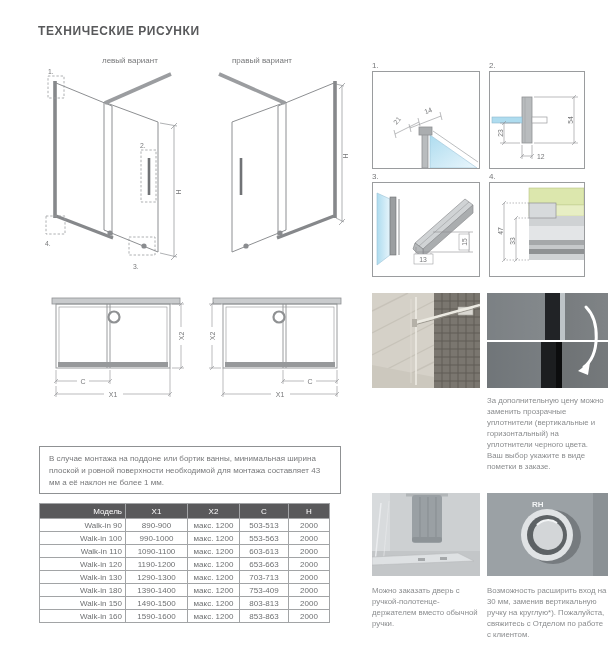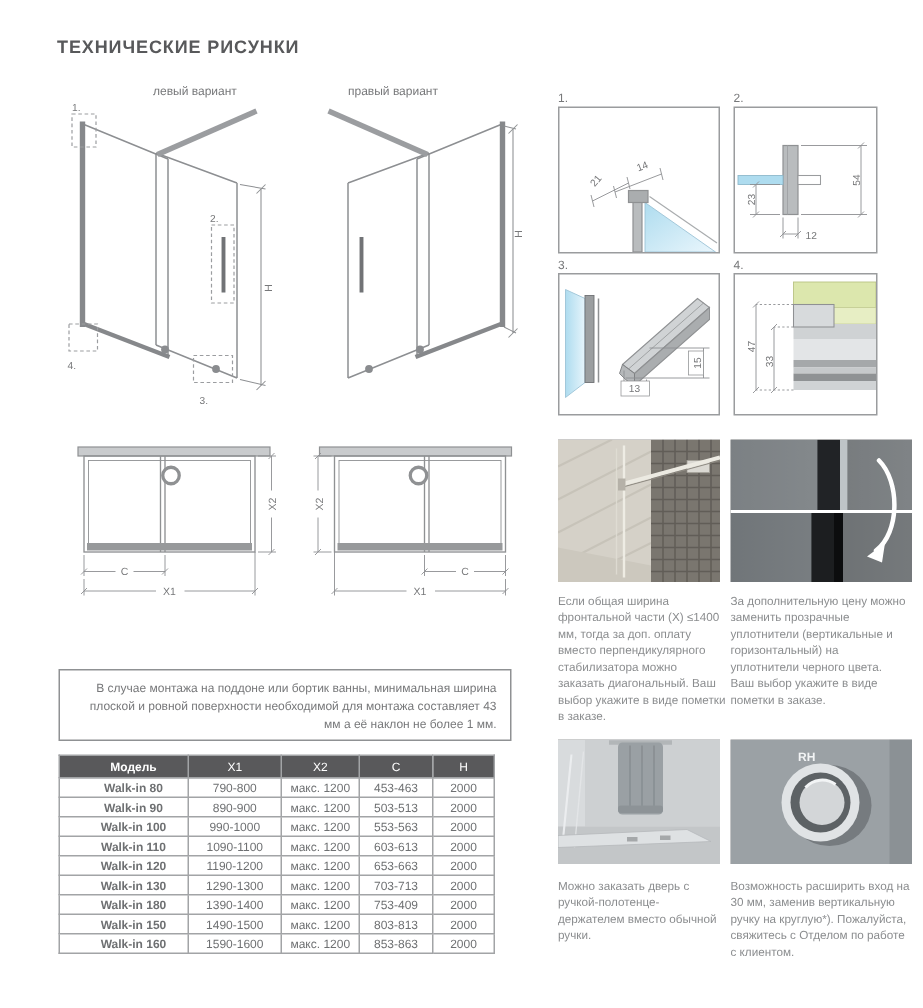--- a/index.html
+++ b/index.html
@@ -5,27 +5,27 @@
   * { margin:0; padding:0; box-sizing:border-box; }
   html,body { background:#ffffff; }
   body { width:615px; height:672px; font-family:"Liberation Sans", sans-serif; position:relative; }
   .page { position:absolute; left:0; top:4px; width:615px; height:672px; background:#fff; overflow:hidden; }
   .abs { position:absolute; }
   .title { left:38px; top:20px; font-size:12px; font-weight:bold; color:#58595b; letter-spacing:.6px; }
   .variant-label { font-size:8px; color:#77787a; white-space:nowrap; }
   .num-label { font-size:8px; color:#77787a; }
   .detail-box { border:1px solid #9a9c9e; background:#fff; overflow:hidden; }
   .photo { overflow:hidden; background:#9a9a9a; }
-  .note-box { border:1px solid #8f9193; color:#77787a; font-size:8px; line-height:1.5; padding:6px 9px;text-align:right; }
+  .note-box { border:1px solid #8f9193; color:#77787a; font-size:8px; line-height:1.5; padding:6px 9px; }
   .caption { font-size:7.8px; color:#8b8d8f; line-height:1.42; }
   table.sizes { border-collapse:collapse; width:290px; font-size:8px; color:#6e7072; table-layout:fixed; }
   table.sizes th, table.sizes td { border:1px solid #a2a4a6; }
   table.sizes th { background:#59595b; color:#fff; font-weight:normal; text-align:center; padding:2.5px 3px; }
   table.sizes td { text-align:center; padding:1.5px 3px; background:#fff; }
-  table.sizes th.model, table.sizes td.model { text-align:center; padding-left:16px;font-weight:bold; }
+  table.sizes th.model, table.sizes td.model { text-align:right; padding-left:16px; }
   svg { display:block; }
   svg text { fill:#77787a; font-family:"Liberation Sans", sans-serif; }
   .dim  { font-size:6.8px; }
   .axl  { font-size:7px; }
   .rh-label { font-size:8px; font-weight:bold; color:#f2f4f5;margin-left:35px; }
 </style>
 </head>
 <body>
 
 <div class="page">
@@ -179,27 +179,20 @@
     <thead>
       <tr>
         <th class="model">Модель</th>
         <th>X1</th>
         <th>X2</th>
         <th>C</th>
         <th>H</th>
       </tr>
     </thead>
     <tbody>
-      <tr>
-          <td class="model">Walk-in 80</td>
-          <td>790-800</td>
-          <td>макс. 1200</td>
-          <td>453-463</td>
-          <td>2000</td>
-        </tr>
       <tr>
           <td class="model">Walk-in 90</td>
           <td>890-900</td>
           <td>макс. 1200</td>
           <td>503-513</td>
           <td>2000</td>
         </tr>
       <tr>
           <td class="model">Walk-in 100</td>
           <td>990-1000</td>
@@ -412,21 +405,20 @@
       <rect x="0" y="49" width="121" height="46" fill="url(#ph2b)"></rect>
       <rect x="0" y="49" width="54" height="46" fill="#959ba0" opacity="0.5"></rect>
       <rect x="54" y="49" width="15" height="46" fill="#1c1e20"></rect>
       <rect x="69" y="49" width="6" height="46" fill="#0c0d0e"></rect>
       <rect x="75" y="49" width="46" height="46" fill="#7b7f82" opacity="0.5"></rect>
       <path d="M 99 14 C 113 28 113 62 97 74" stroke="#ffffff" stroke-width="3" fill="none" stroke-linecap="round"></path>
       <polygon points="91,78 103,69 101,82" fill="#ffffff"></polygon>
     </svg>
   </div>
 
-  <div class="abs caption" style="left:372px; top:391px; width:112px;">Если общая ширина фронтальной части (X) ≤1400 мм, тогда за доп. оплату вместо перпендикулярного стабилизатора можно заказать диагональный. Ваш выбор укажите в виде пометки в заказе.</div>
 
   <div class="abs caption" style="left:487px; top:391px; width:118px;">За дополнительную цену можно заменить прозрачные уплотнители (вертикальные и горизонтальный)  на уплотнители черного цвета. Ваш выбор укажите в виде пометки в заказе.</div>
 
   <div class="abs photo" style="left:372px; top:489px; width:108px; height:83px;">
     <svg width="108" height="83" viewBox="0 0 108 83">
       <rect width="108" height="83" fill="#d8dbdd"></rect>
       <rect x="18" y="0" width="90" height="58" fill="#cdd0d2"></rect>
       <rect x="0" y="58" width="108" height="25" fill="#c3c6c8"></rect>
       <line x1="34" y1="2" x2="76" y2="2" stroke="#b2b6b8" stroke-width="3"></line>
       <rect x="40" y="2" width="30" height="48" rx="3" fill="#9aa0a4"></rect>

